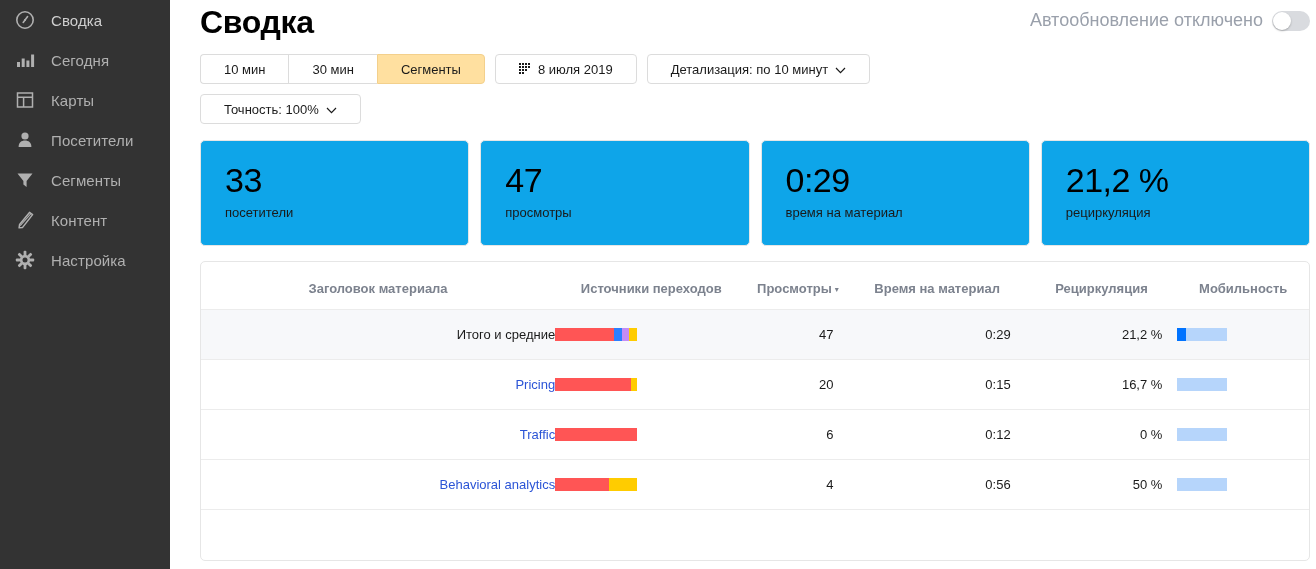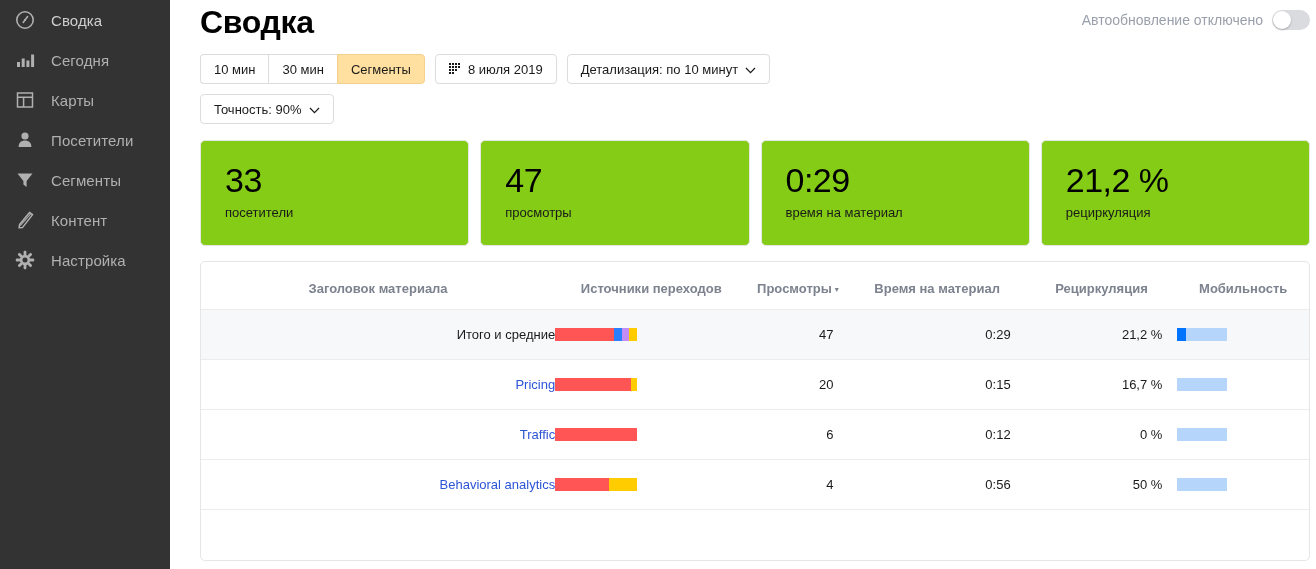--- a/index.html
+++ b/index.html
@@ -62,21 +62,21 @@
     line-height: 44px;
   }
   .autoupdate {
     position: absolute;
     right: 6px;
     top: 10px;
     display: flex; align-items: center;
     gap: 9px;
   }
   .autoupdate-label {
-    font-size: 14px;
+    font-size: 18px;
     color: #9aa0ab;
     white-space: nowrap;
   }
   .toggle {
     width: 38px; height: 20px;
     border-radius: 10px;
     background: #d9dbdf;
     position: relative;
     cursor: pointer;
     flex-shrink: 0;
@@ -99,21 +99,21 @@
   }
   .seg-group { display: flex; }
   .btn {
     height: 30px;
     border: 1px solid #dcdcdc;
     border-radius: 4px;
     background: #ffffff;
     font-family: "Liberation Sans", "DejaVu Sans", sans-serif;
     font-size: 13px;
     color: #1a1a1a;
-    padding: 0 13px;
+    padding: 0 23px;
     display: flex; align-items: center;
     cursor: pointer;
     white-space: nowrap;
   }
   .seg-group .btn { border-radius: 0; border-right-width: 0; }
   .seg-group .btn:first-child { border-radius: 4px 0 0 4px; }
   .seg-group .btn:last-child { border-radius: 0 4px 4px 0; border-right-width: 1px; }
   .seg-group .btn.selected {
     background: #ffe0a0;
     border-color: #f3d08c;
@@ -130,21 +130,21 @@
     display: flex;
     gap: 11px;
     padding: 0 6px 0 30px;
     margin-top: 16px;
   }
   .card {
     flex: 1 1 0;
     height: 106px;
     border: 1px solid #e6e6e6;
     border-radius: 5px;
-    background: #84cc16;
+    background: #0ea5e9;
     padding: 20px 0 0 24px;
   }
   .card-value {
     font-size: 34px;
     color: #000;
     line-height: 38px;
     letter-spacing: -0.5px;
   }
   .card-label {
     font-size: 13px;
@@ -368,21 +368,21 @@
         <span class="chev">
           <svg width="11" height="7" viewBox="0 0 11 7">
               <path d="M1 1 L5.5 5.6 L10 1" fill="none" stroke="#1a1a1a" stroke-width="1.2"></path>
             </svg>
         </span>
       </button>
     </div>
 
     <div class="toolbar-row2">
       <button class="btn">
-        <span>Точность: 90%</span>
+        <span>Точность: 100%</span>
         <span class="chev">
           <svg width="11" height="7" viewBox="0 0 11 7">
               <path d="M1 1 L5.5 5.6 L10 1" fill="none" stroke="#1a1a1a" stroke-width="1.2"></path>
             </svg>
         </span>
       </button>
     </div>
 
     <div class="cards">
       <div class="card">

